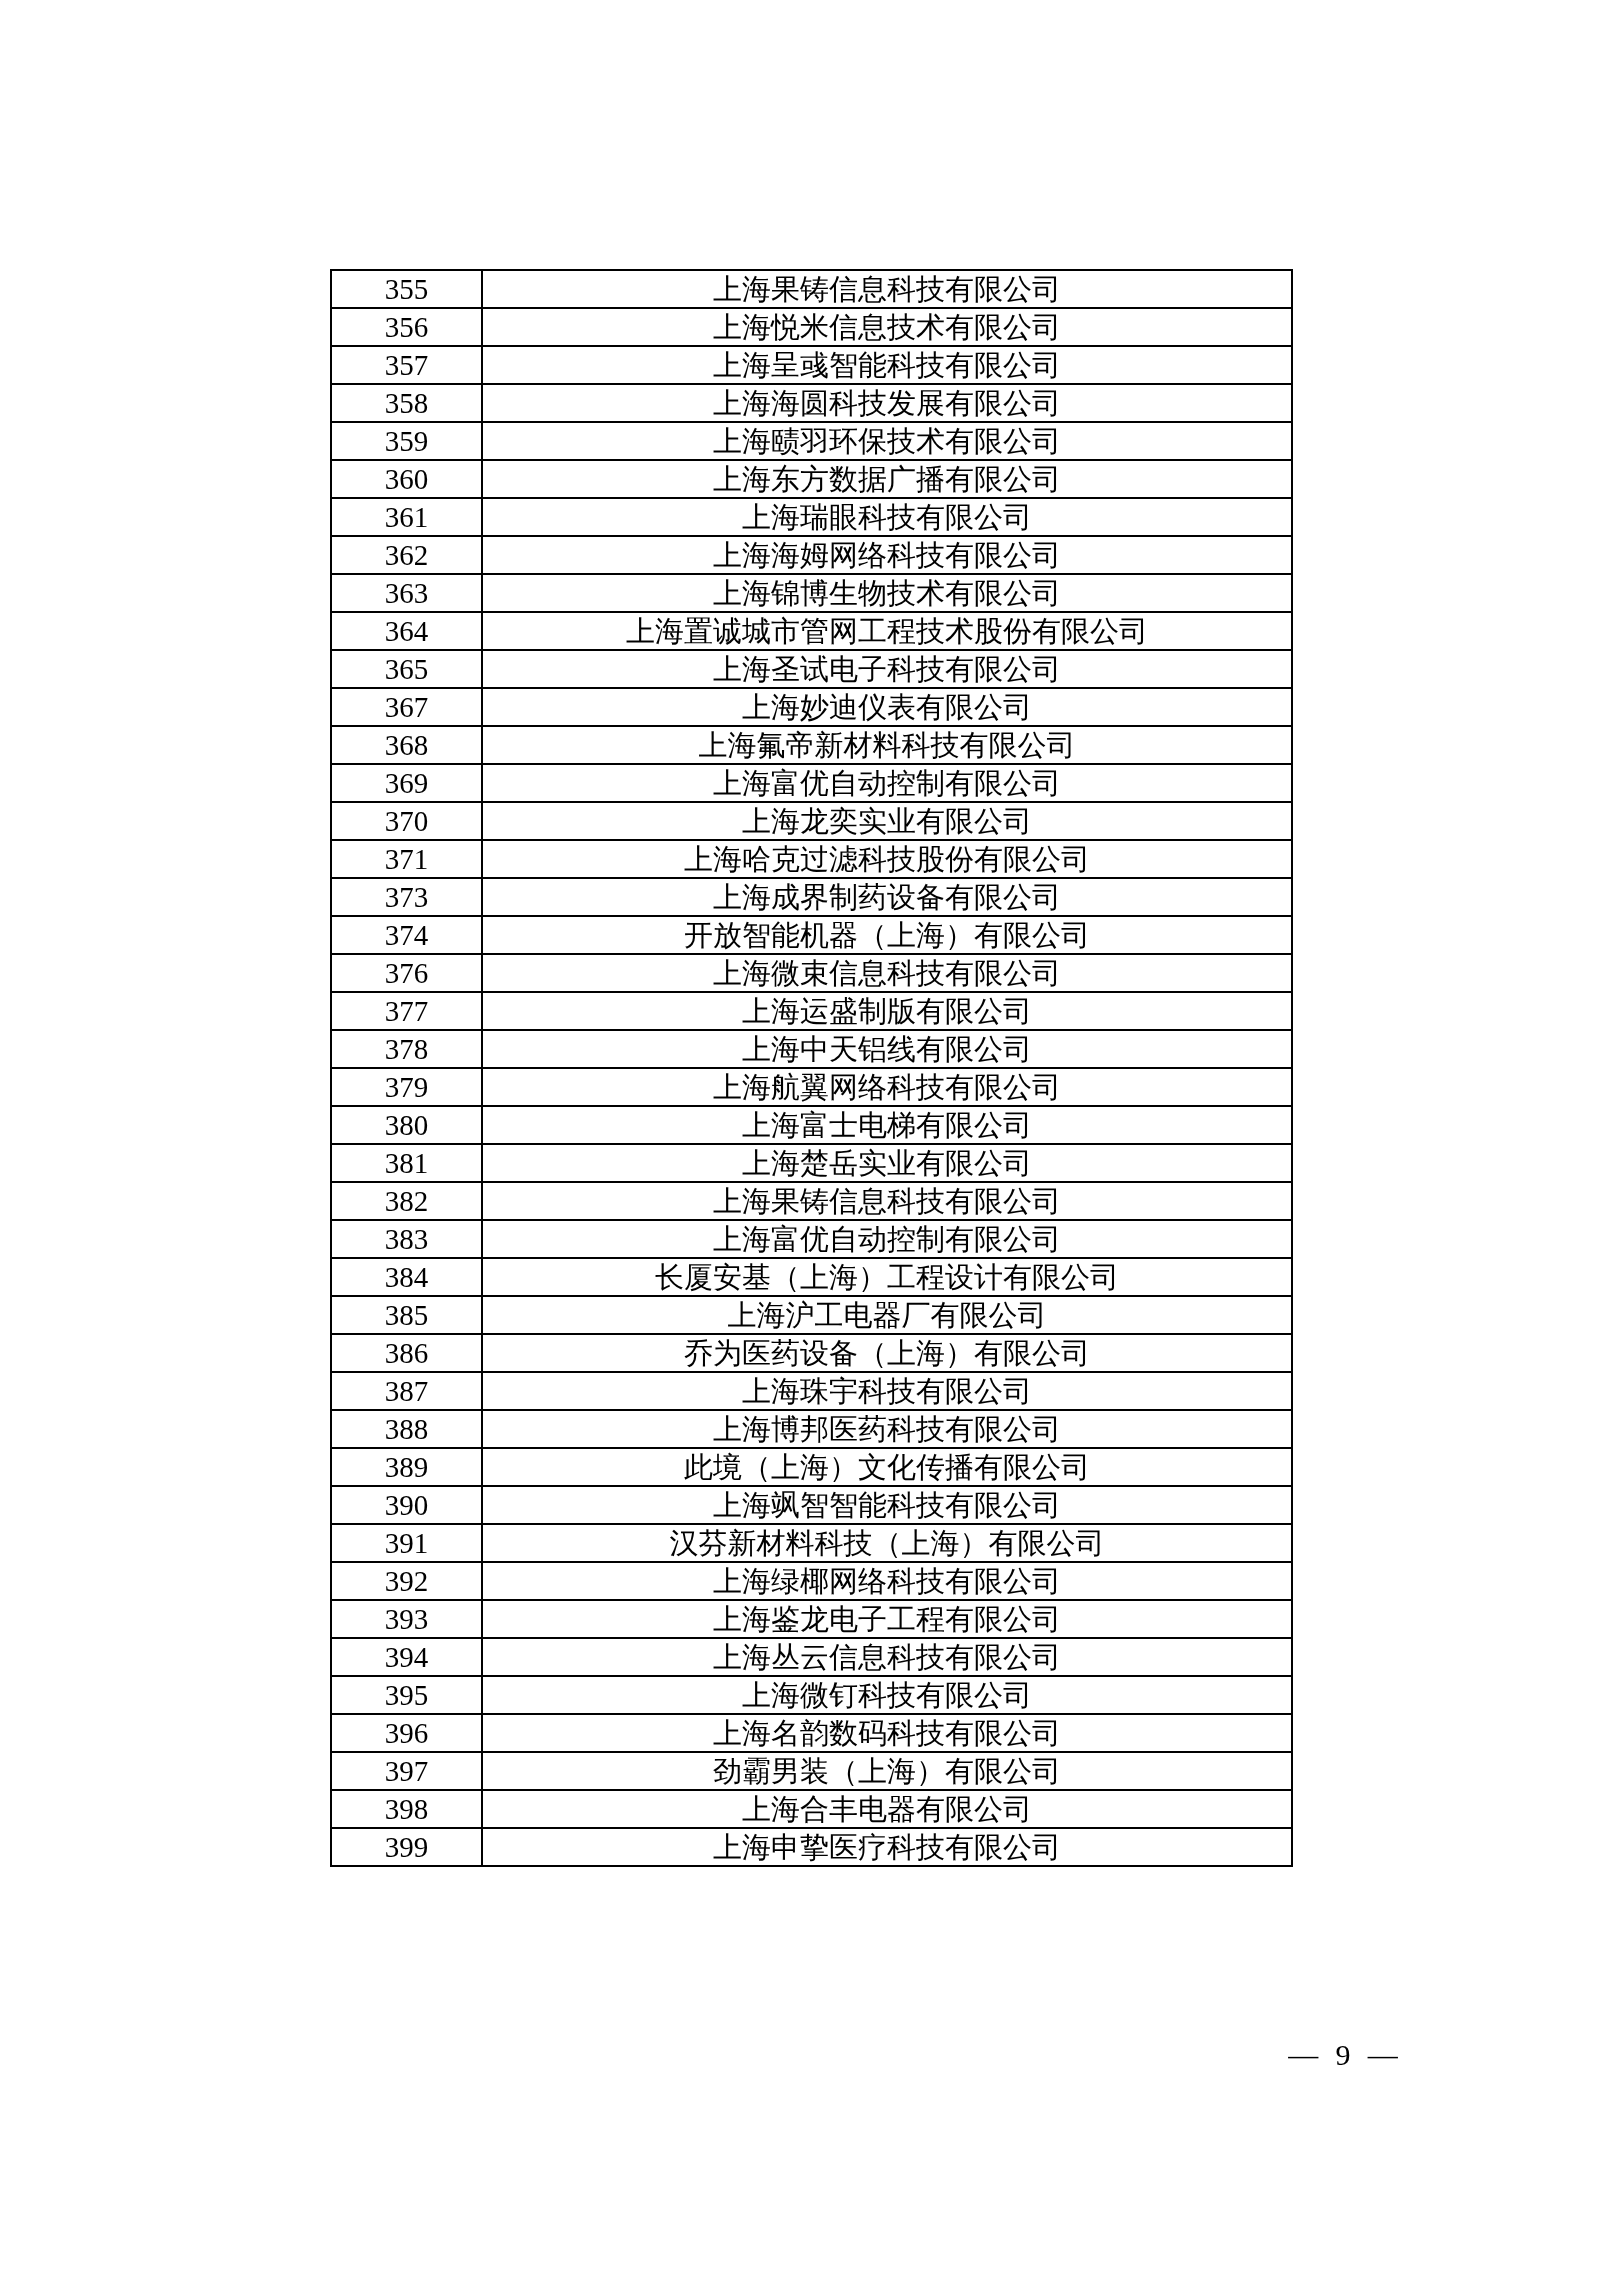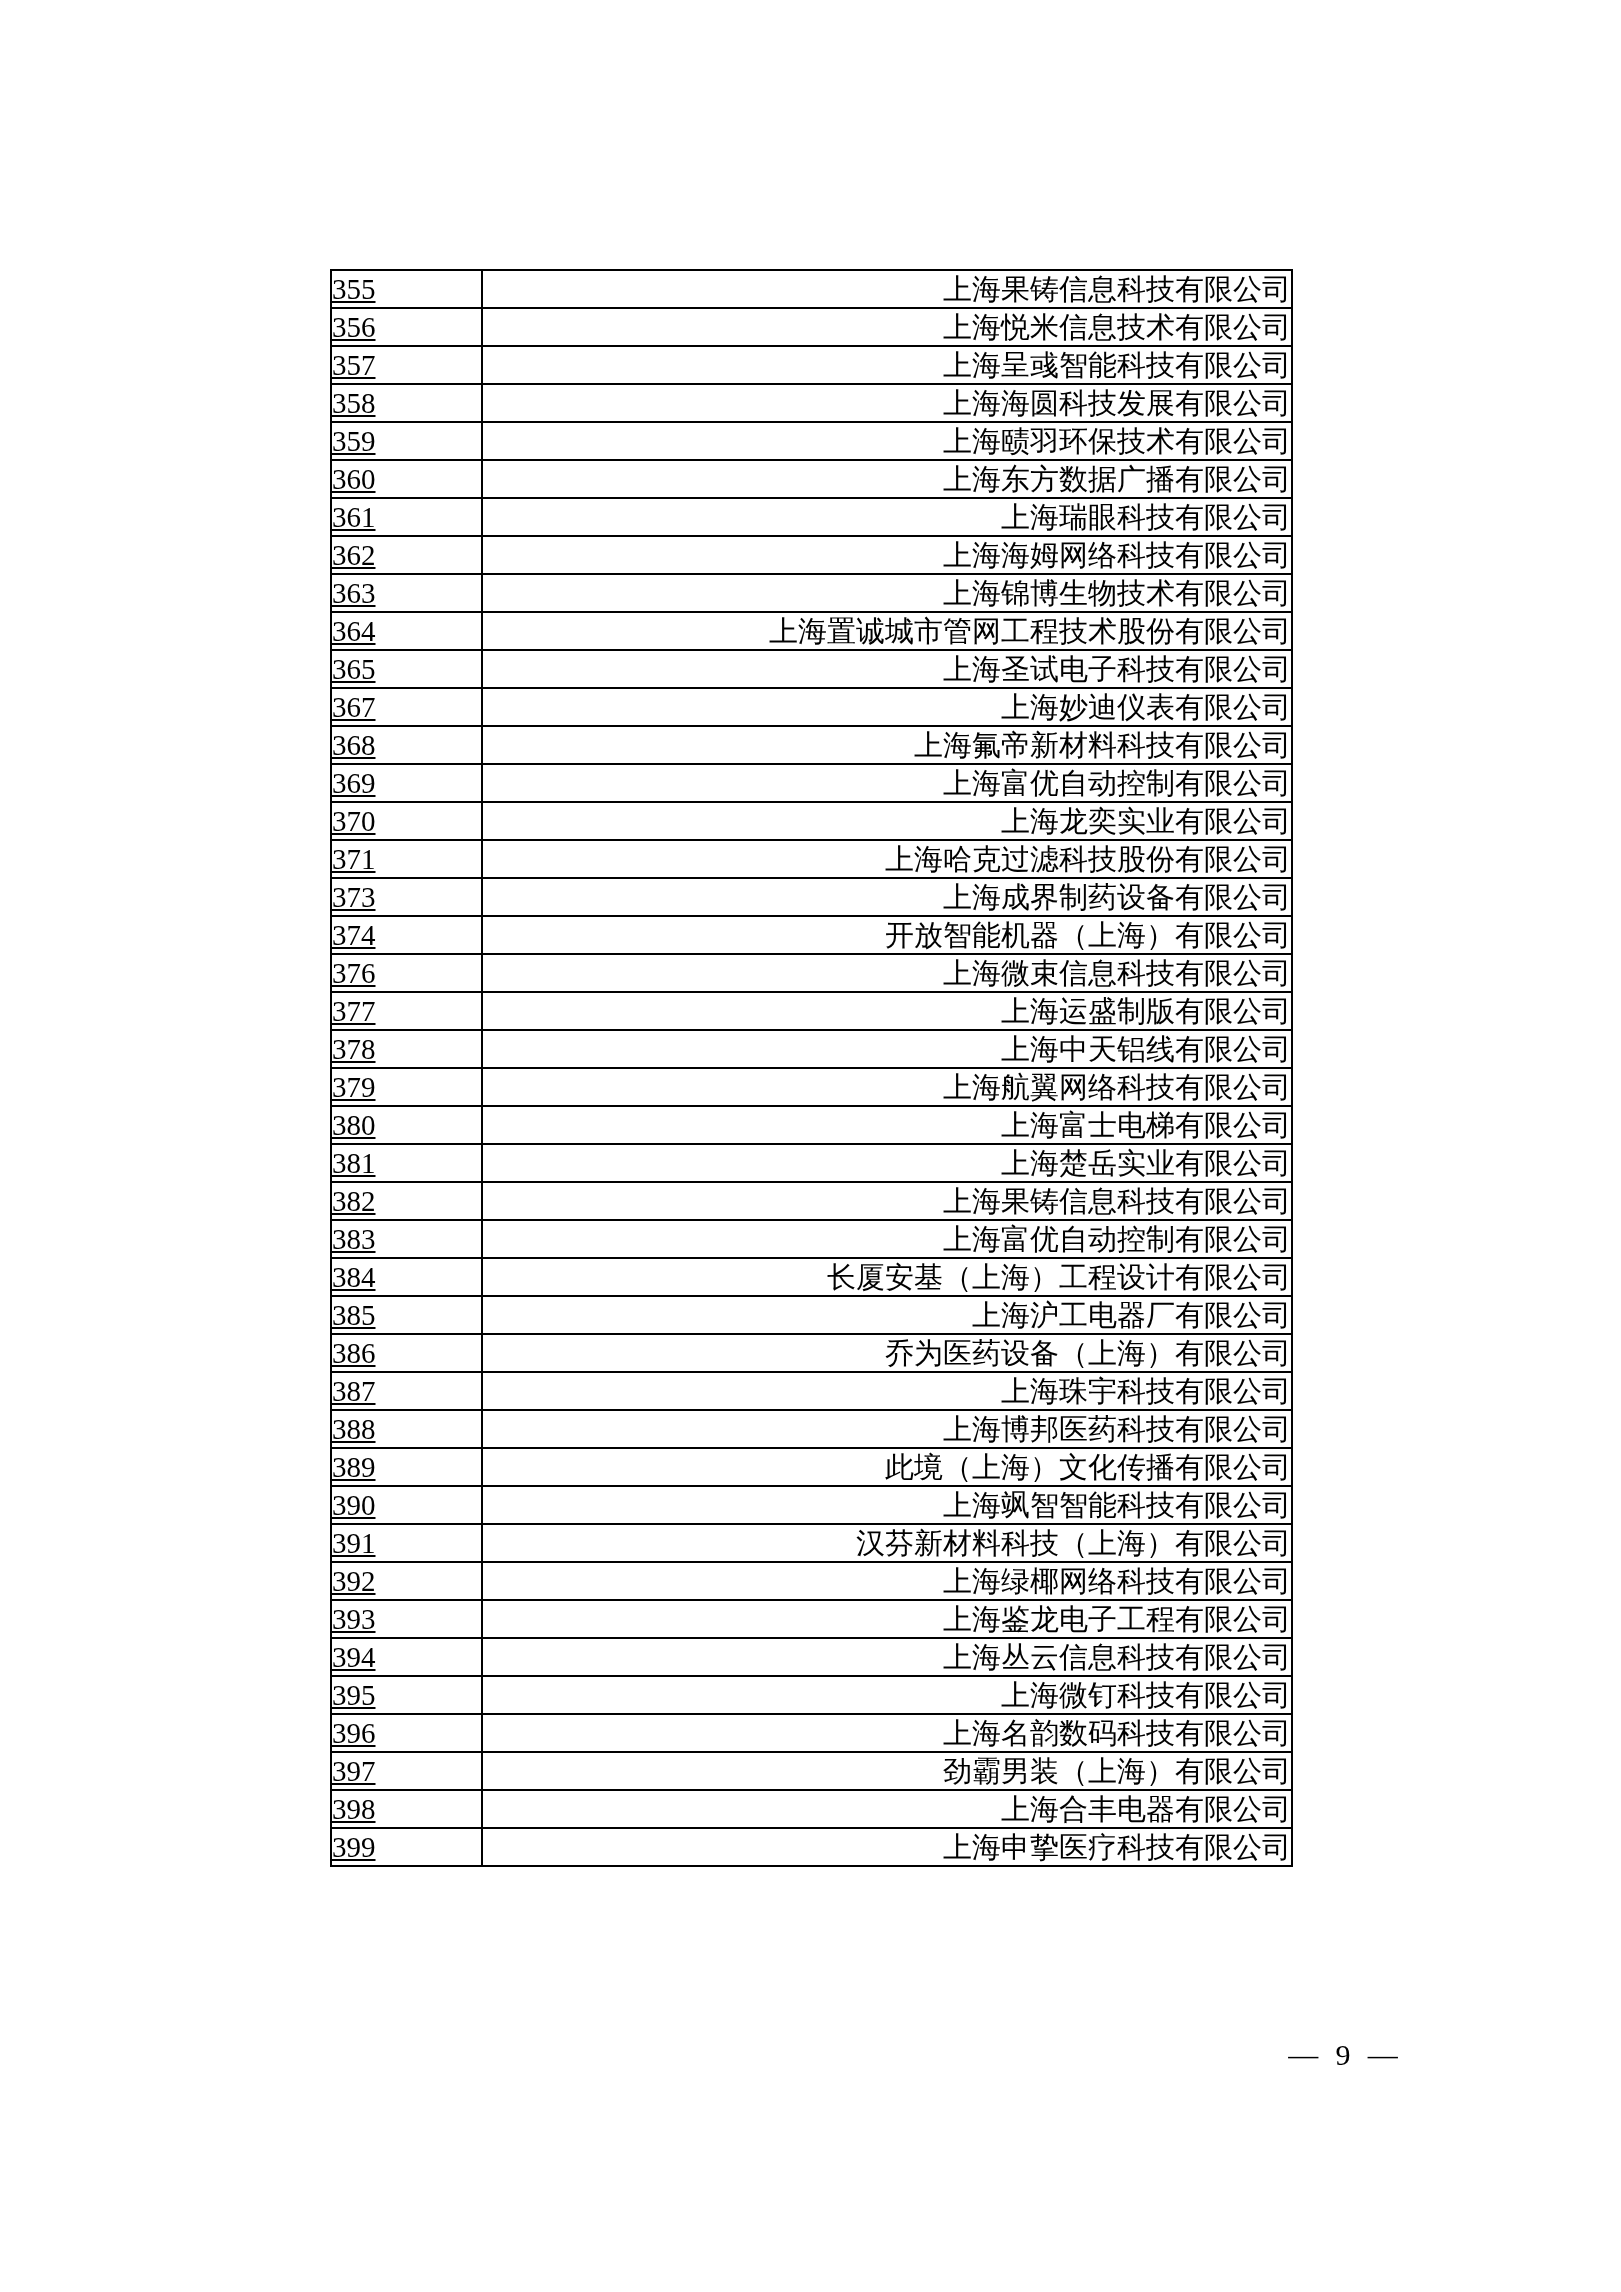--- a/index.html
+++ b/index.html
@@ -32,24 +32,24 @@
     border: 2.9px solid #000000;
     height: 36px;
     font-size: 29px;
     line-height: 1;
     padding: 0;
     overflow: hidden;
     white-space: nowrap;
   }
   td.num-cell {
     width: 149px;
-    text-decoration: underline;
+    text-align: center;
   }
   td.name-cell {
-    text-align: right;
+    text-align: center;
     padding-left: 16.7px;
   }
   .footer {
     position: absolute;
     left: 1235px;
     top: 2037px;
     width: 216px;
     text-align: center;
     font-size: 30px;
     line-height: 1.2;

